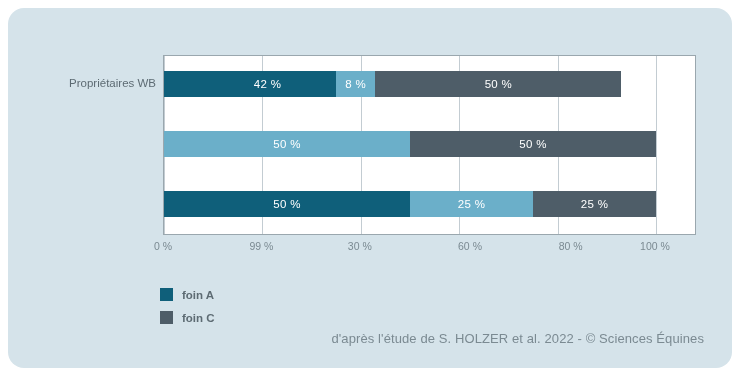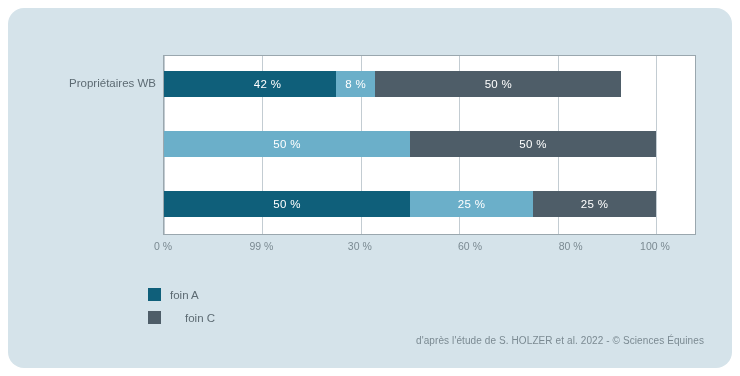--- a/index.html
+++ b/index.html
@@ -104,23 +104,24 @@
     position: absolute;
     top: 0;
     transform: translateX(-50%);
     font-size: 10.5px;
     color: #7b8a92;
     white-space: nowrap;
   }
   
   #legend {
     position: absolute;
-    left: 140px;
+    left: 152px;
     top: 276px;
     width: 160px;
+    font-weight: bold;
   }
   .legend-item {
     display: flex;
     align-items: center;
     height: 21px;
     margin-bottom: 2px;
   }
   .legend-swatch {
     width: 13px;
     height: 13px;
@@ -130,21 +131,21 @@
   .legend-text {
     font-size: 11.5px;
     color: #5d6b73;
     white-space: nowrap;
   }
   
   #credit {
     position: absolute;
     right: 28px;
     bottom: 22px;
-    font-size: 10px;
+    font-size: 13px;
     color: #7b8a92;
     white-space: nowrap;
     letter-spacing: 0.1px;
   }
 </style>
 </head>
 <body>
 
 <div id="figure">
   <div id="panel">
@@ -211,20 +212,20 @@
         <div class="tick-label" style="left: 492px; color: rgb(123, 138, 146);">100 %</div>
       </div>
 
     <div id="legend">
         <div class="legend-item">
           <span class="legend-swatch" style="background: rgb(15, 95, 122);"></span>
           <span class="legend-text" style="color: rgb(93, 107, 115);">foin A</span>
         </div>
         <div class="legend-item">
           <span class="legend-swatch" style="background: rgb(78, 93, 104);"></span>
-          <span class="legend-text" style="color: rgb(93, 107, 115); margin-left: 15px;">foin C</span>
+          <span class="legend-text" style="color: rgb(93, 107, 115);">foin C</span>
         </div>
       </div>
 
     <div id="credit">d'après l'étude de S. HOLZER et al. 2022 - © Sciences Équines</div>
 
   </div>
 </div>
 
 </body></html>

